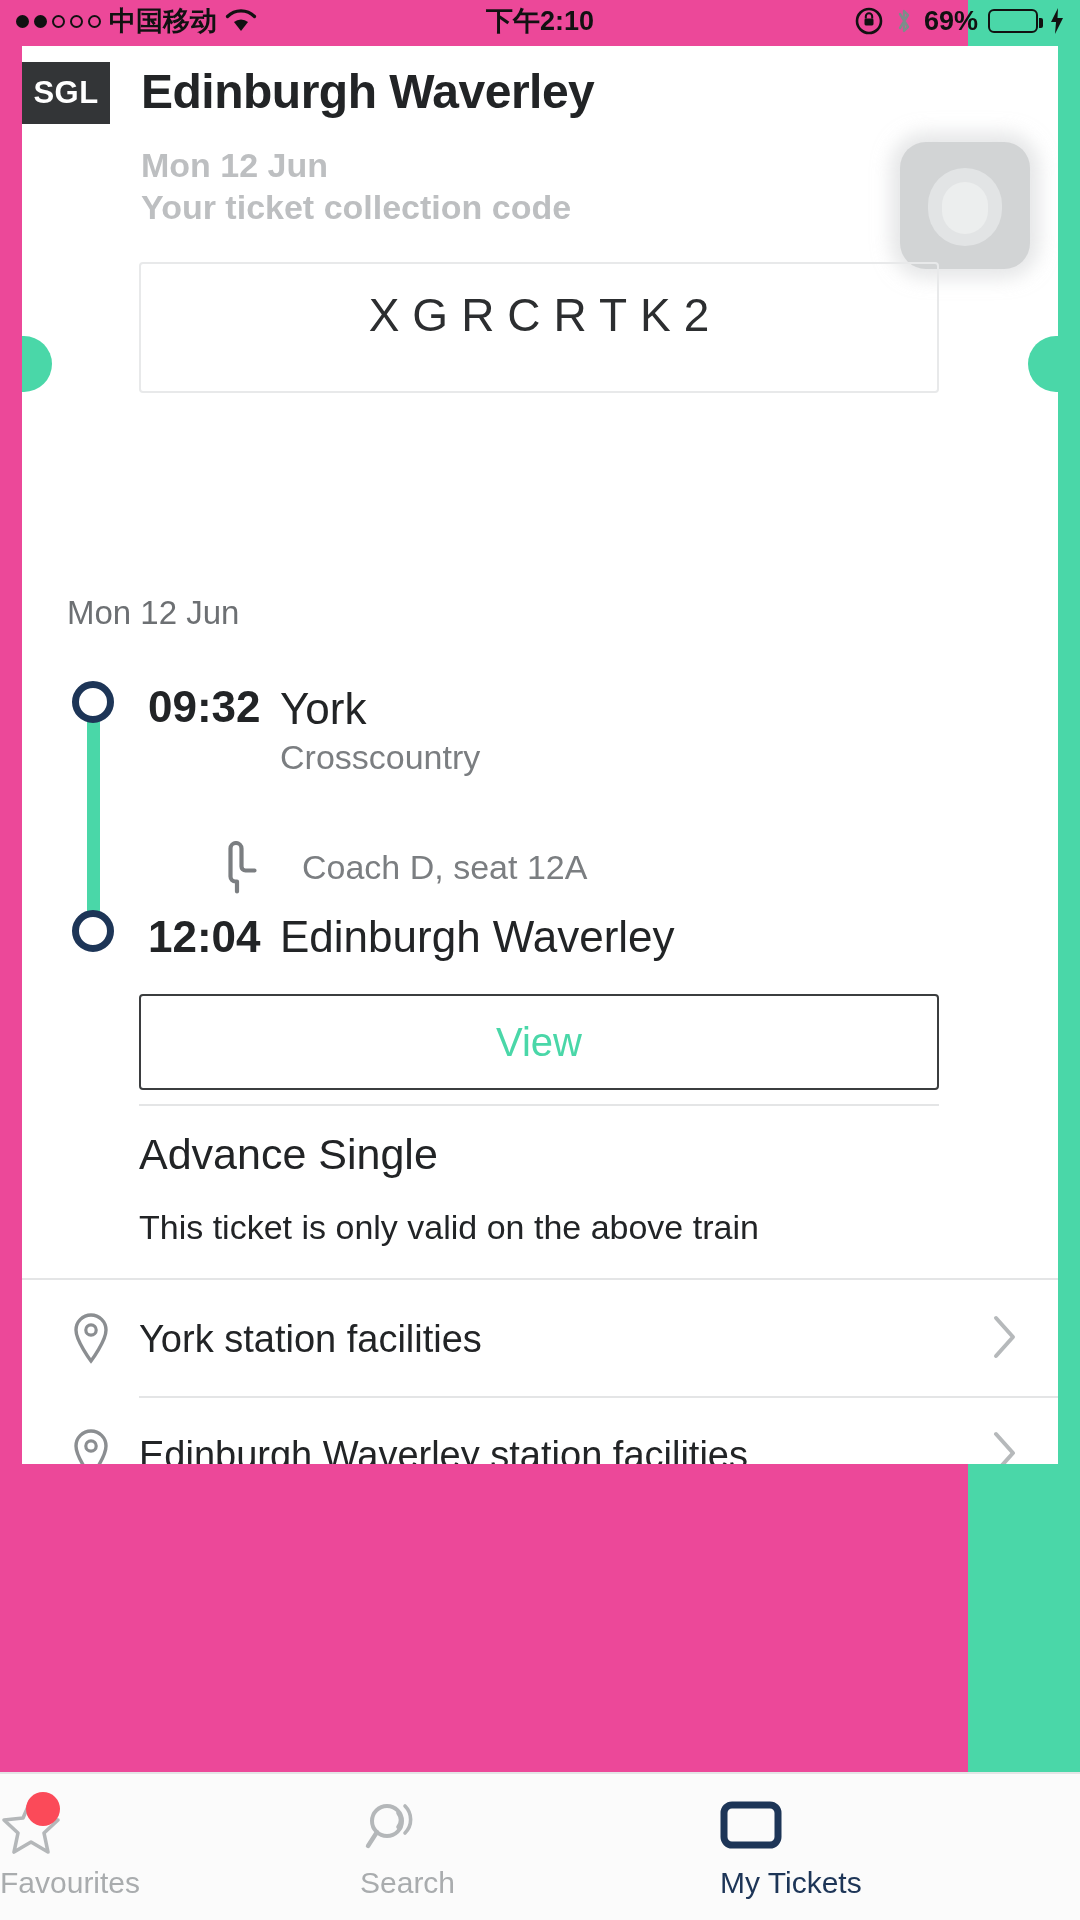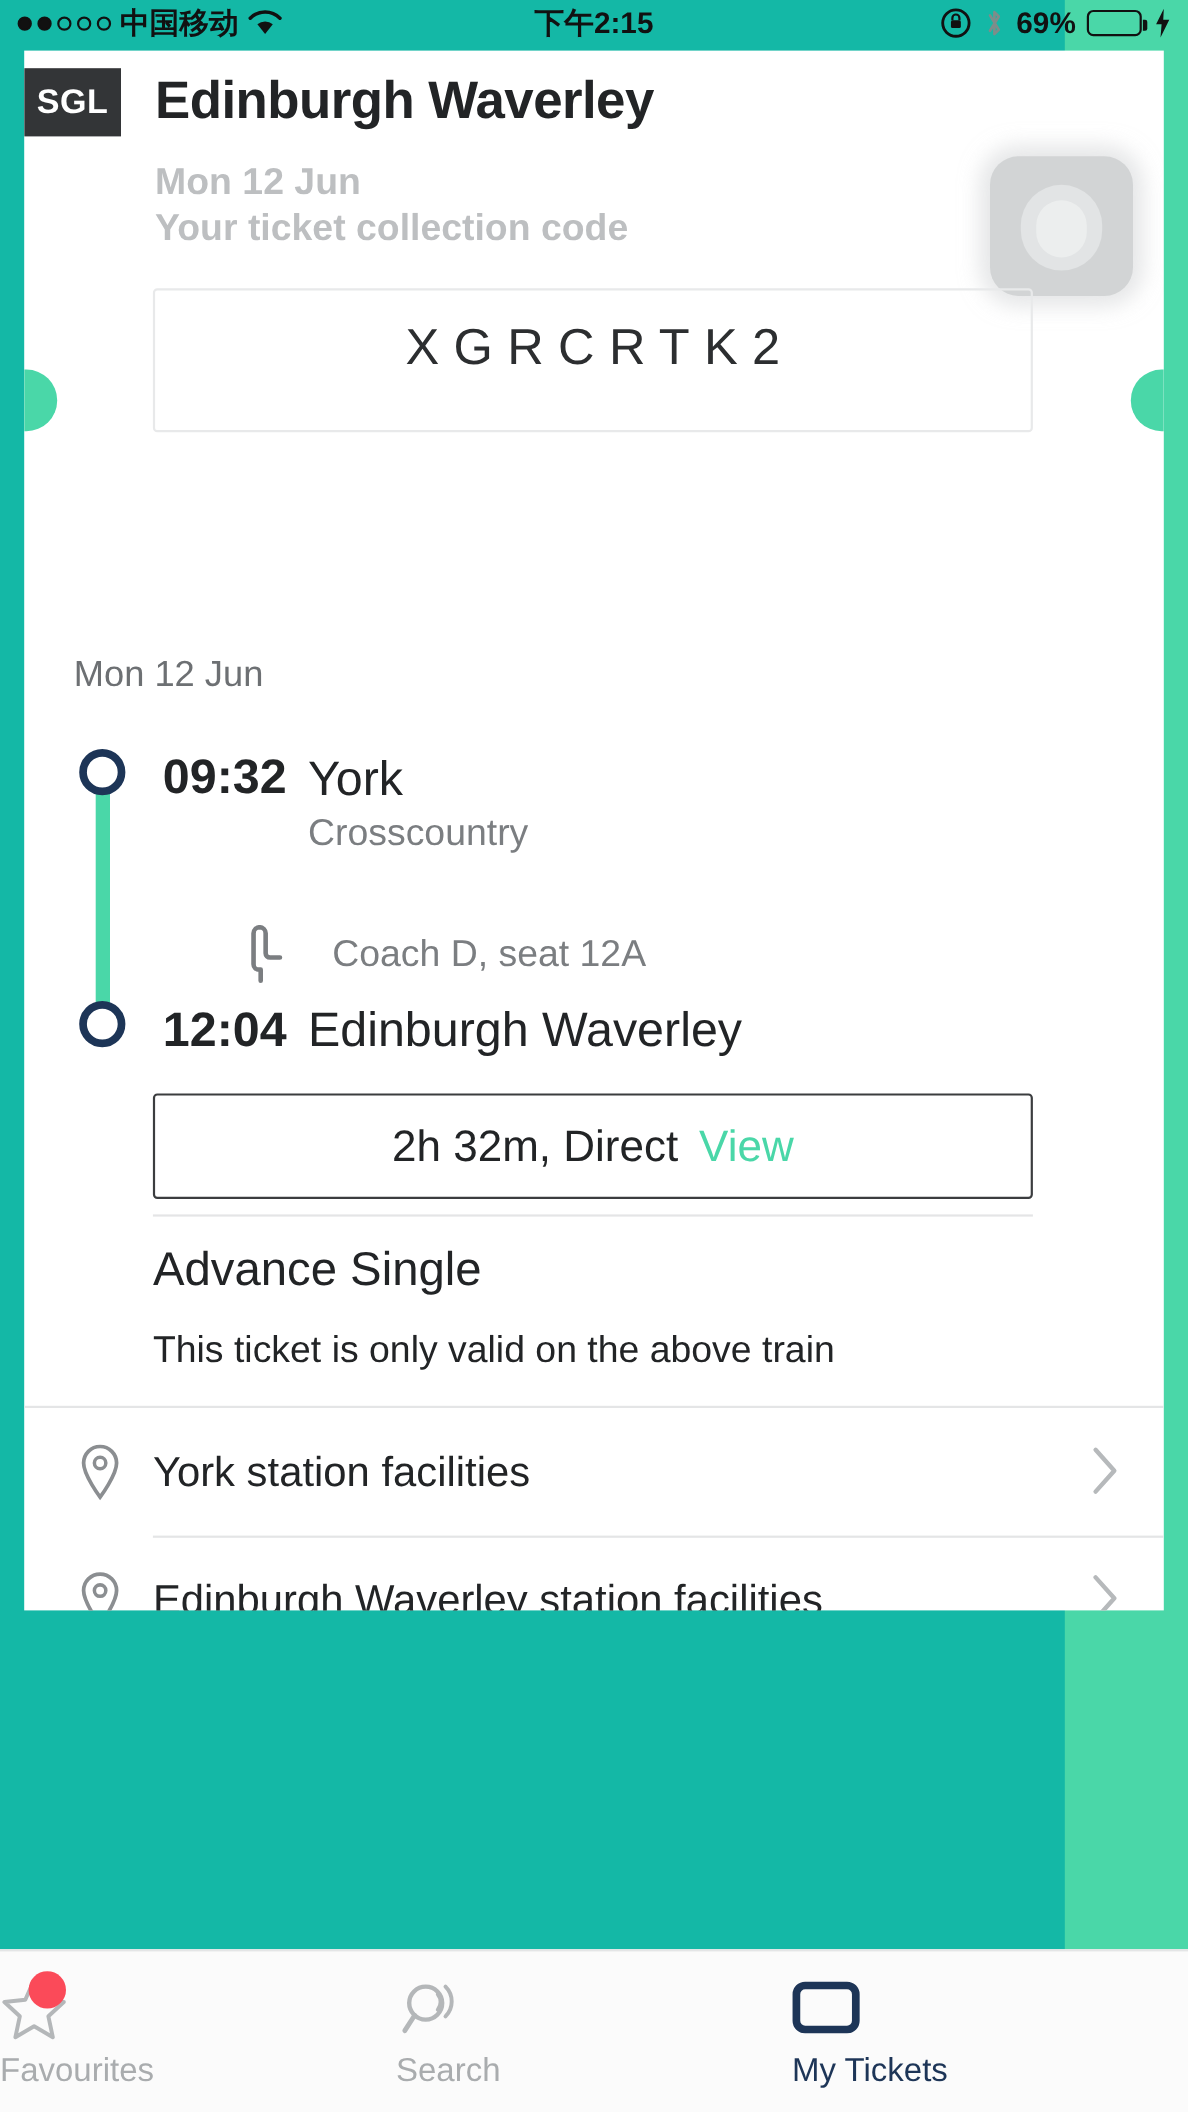--- a/index.html
+++ b/index.html
@@ -2,21 +2,21 @@
 <html><head>
 <meta charset="utf-8">
 <style>
   * { box-sizing: border-box; margin: 0; padding: 0; }
   html, body {
     width: 1080px; height: 1920px;
     font-family: "Liberation Sans", sans-serif;
     background: #4ad7a8;
     overflow: hidden;
   }
-  #app { position: relative; width: 968px; height: 1920px; background: #14b8a6; }
+  #app { position: relative; width: 968px; height: 1920px; background: #ec4899; }
 
   
   .statusbar {
     position: absolute; top: 0; left: 0; width: 1080px; height: 42px;
     display: flex; align-items: center; color: #111;
     font-size: 26px; font-weight: 700;
   }
   .sb-left { position: absolute; left: 16px; display: flex; align-items: center; gap: 8px; }
   .sb-dots { display: flex; align-items: center; gap: 5px; }
   .dot { width: 13px; height: 13px; border-radius: 50%; border: 2.5px solid #111; }
@@ -188,21 +188,21 @@
         <span class="dot"></span>
         <span class="dot"></span>
         <span class="dot"></span>
       </div>
       <span class="sb-carrier">中国移动</span>
       <svg width="32" height="26" viewBox="0 0 32 26">
         <path d="M16 23 L9 14 A11 11 0 0 1 23 14 Z" fill="#111"></path>
         <path d="M2.5 8.5 A19 19 0 0 1 29.5 8.5" stroke="#111" stroke-width="3.2" fill="none" stroke-linecap="round"></path>
       </svg>
     </div>
-    <div class="sb-center">下午2:15</div>
+    <div class="sb-center">下午2:10</div>
     <div class="sb-right">
       <svg width="30" height="30" viewBox="0 0 30 30">
         <circle cx="15" cy="15" r="12" stroke="#111" stroke-width="2.6" fill="none"></circle>
         <rect x="10.5" y="12.5" width="9" height="7" rx="1.4" fill="#111"></rect>
         <path d="M11.8 12.5 v-2.1 a3.2 3.2 0 0 1 6.4 0 v2.1" stroke="#111" stroke-width="2" fill="none"></path>
       </svg>
       <svg width="20" height="30" viewBox="0 0 20 30">
         <path d="M6 8 L14 21 L10 25 V5 L14 9 L6 22" stroke="#7d8d8a" stroke-width="2.4" fill="none" stroke-linejoin="round" stroke-linecap="round"></path>
       </svg>
       <span class="batt-pct">69%</span>
@@ -247,21 +247,20 @@
         <path d="M12 5 a5.5 5.5 0 0 1 5.5 5.5 v18 a4 4 0 0 0 4 4 h9" stroke="#7b7e81" stroke-width="4.2" fill="none" stroke-linecap="round" stroke-linejoin="round"></path>
         <path d="M12 5 a5.5 5.5 0 0 0 -5.5 5.5 v28 a5 5 0 0 0 5 5 h1.5 v10" stroke="#7b7e81" stroke-width="4.2" fill="none" stroke-linecap="round" stroke-linejoin="round"></path>
       </svg>
       <span class="seat-label">Coach D, seat 12A</span>
     </div>
 
     <div class="row-time t-arr">12:04</div>
     <div class="row-station s-arr">Edinburgh Waverley</div>
 
     <div class="dur-btn">
-      <span class="dur-text">2h 32m, Direct</span>
       <span class="dur-view">View</span>
     </div>
 
     <div class="hr-light" style="top:1058px;"></div>
 
     <div class="fare-title">Advance Single</div>
     <div class="fare-note">This ticket is only valid on the above train</div>
 
     <div class="sep-full" style="top:1232px;"></div>
 

